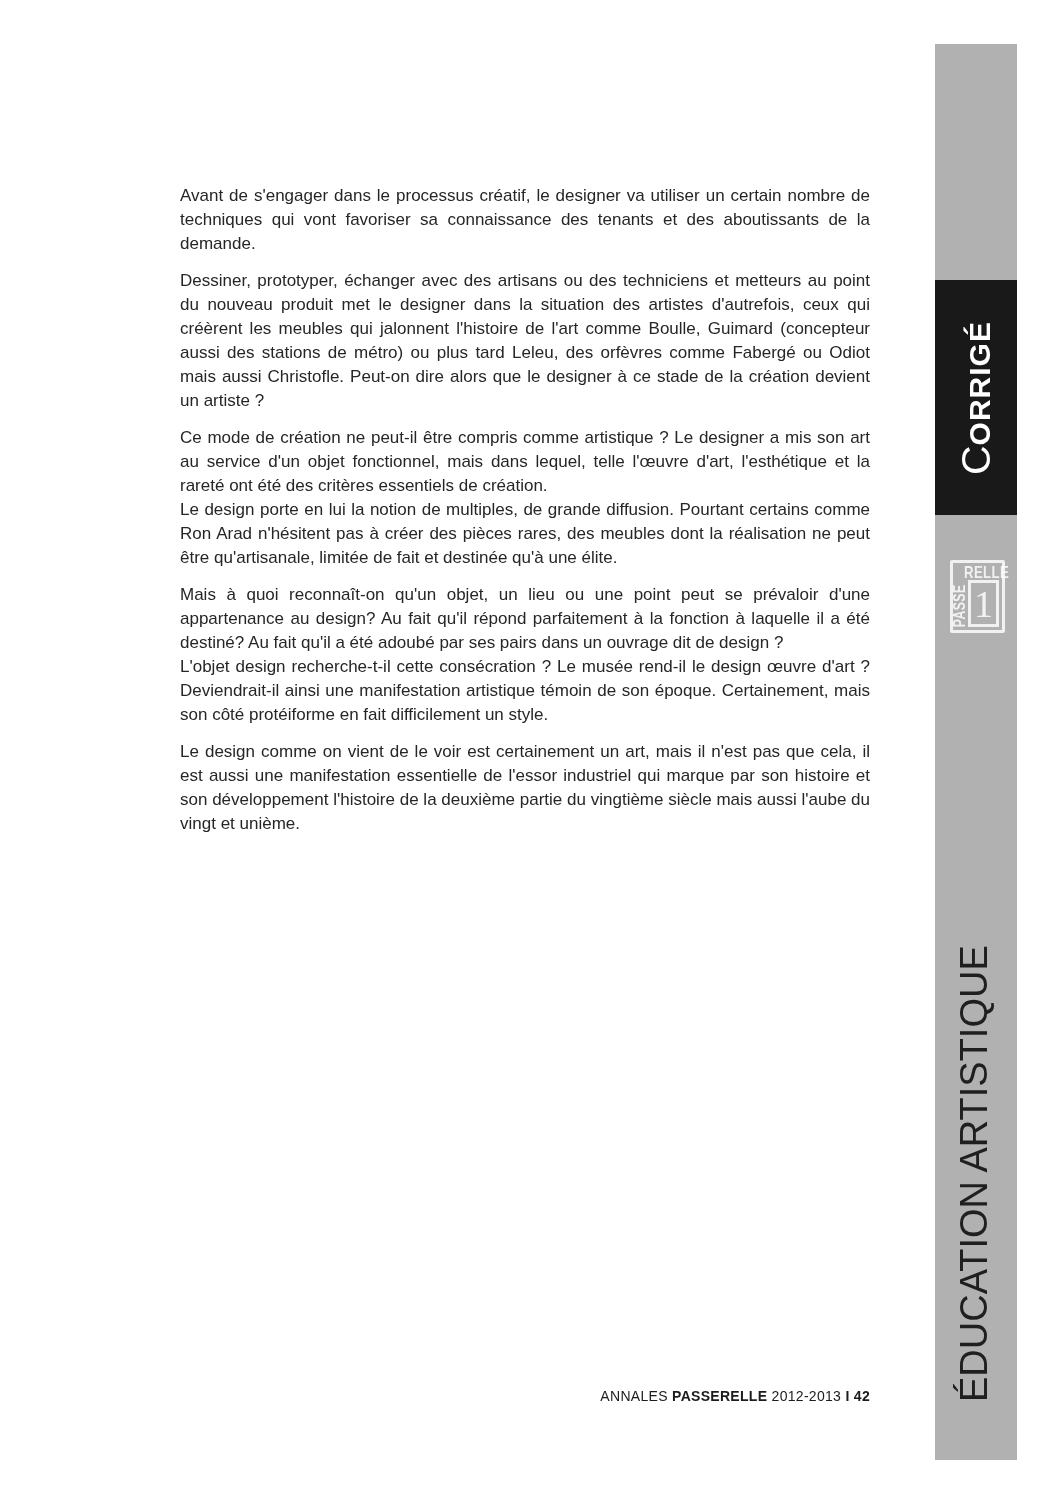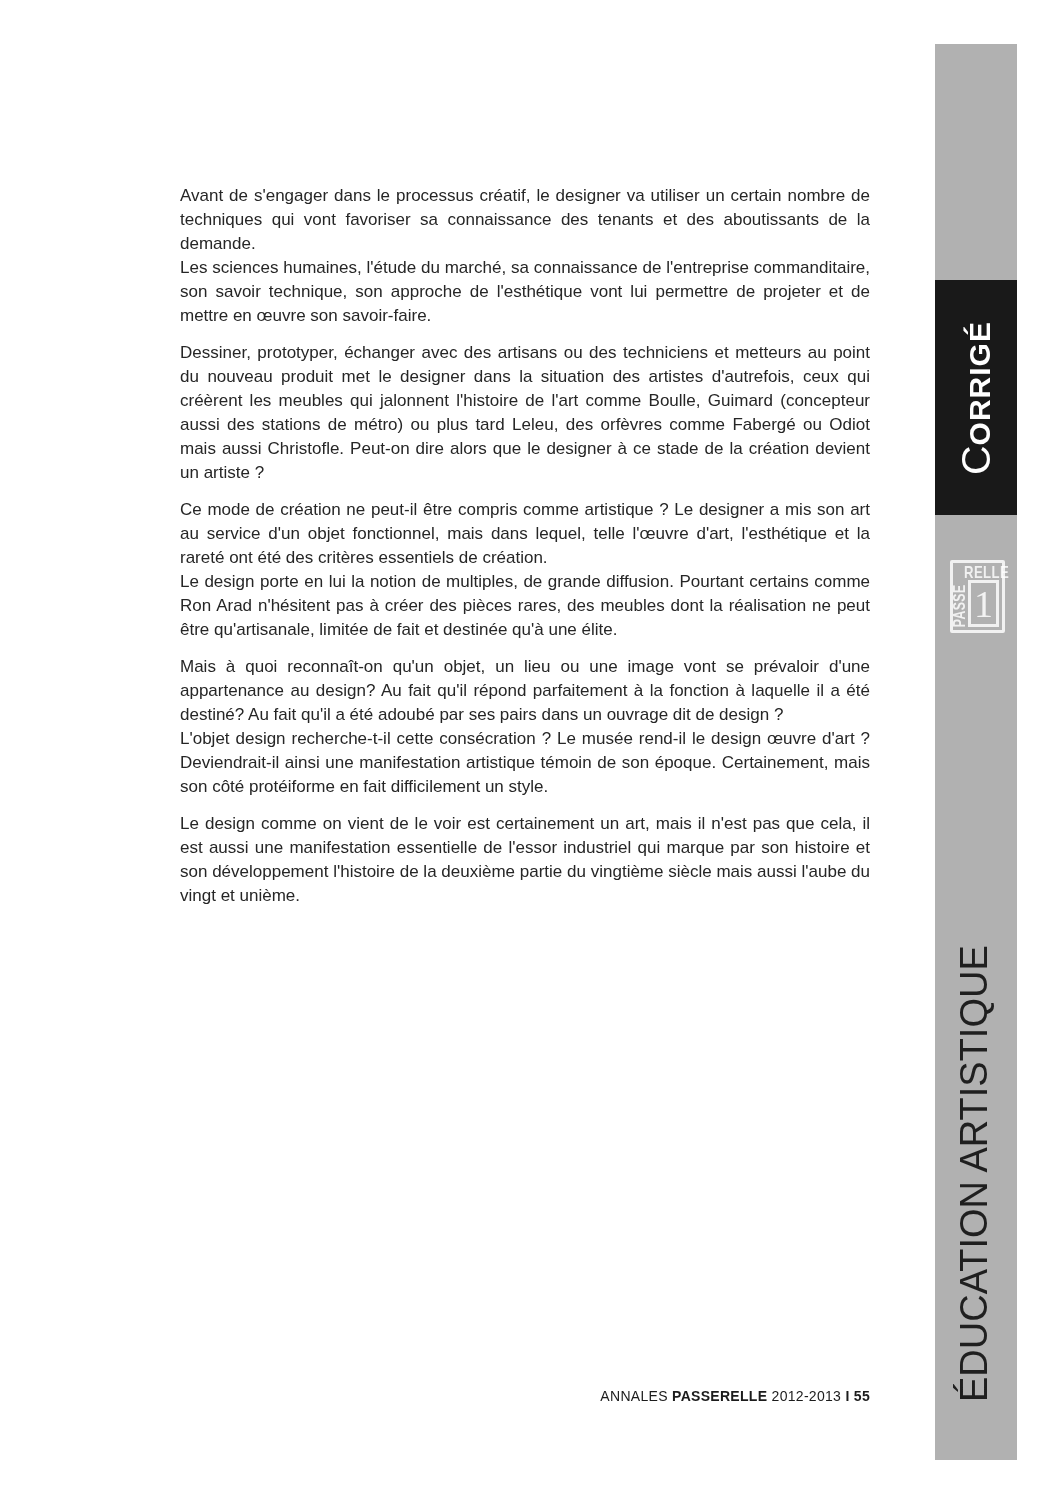--- a/index.html
+++ b/index.html
@@ -160,31 +160,30 @@
   .footer .bold { font-weight: 700; margin-top: 24px; }
 </style>
 </head>
 <body>
 
 <div class="page">
 
   <div class="content">
     <div class="para-group">
       <p>Avant de s'engager dans le processus créatif, le designer va utiliser un certain nombre de techniques qui vont favoriser sa connaissance des tenants et des aboutissants de la demande.</p>
-      <p>Les sciences humaines, l'étude du marché, sa connaissance de l'entreprise commanditaire, son savoir technique, son approche de l'esthétique vont lui permettre de projeter et de mettre en œuvre son savoir-faire.</p>
     </div>
     <div class="para-group">
       <p>Dessiner, prototyper, échanger avec des artisans ou des techniciens et metteurs au point du nouveau produit met le designer dans la situation des artistes d'autrefois, ceux qui créèrent les meubles qui jalonnent l'histoire de l'art comme Boulle, Guimard (concepteur aussi des stations de métro) ou plus tard Leleu, des orfèvres comme Fabergé ou Odiot mais aussi Christofle. Peut-on dire alors que le designer à ce stade de la création devient un artiste ?</p>
     </div>
     <div class="para-group">
       <p>Ce mode de création ne peut-il être compris comme artistique ? Le designer a mis son art au service d'un objet fonctionnel, mais dans lequel, telle l'œuvre d'art, l'esthétique et la rareté ont été des critères essentiels de création.</p>
       <p>Le design porte en lui la notion de multiples, de grande diffusion. Pourtant certains comme Ron Arad n'hésitent pas à créer des pièces rares, des meubles dont la réalisation ne peut être qu'artisanale, limitée de fait et destinée qu'à une élite.</p>
     </div>
     <div class="para-group">
-      <p>Mais à quoi reconnaît-on qu'un objet, un lieu ou une image vont se prévaloir d'une appartenance au design? Au fait qu'il répond parfaitement à la fonction à laquelle il a été destiné? Au fait qu'il a été adoubé par ses pairs dans un ouvrage dit de design ?</p>
+      <p>Mais à quoi reconnaît-on qu'un objet, un lieu ou une point peut se prévaloir d'une appartenance au design? Au fait qu'il répond parfaitement à la fonction à laquelle il a été destiné? Au fait qu'il a été adoubé par ses pairs dans un ouvrage dit de design ?</p>
       <p>L'objet design recherche-t-il cette consécration ? Le musée rend-il le design œuvre d'art ? Deviendrait-il ainsi une manifestation artistique témoin de son époque. Certainement, mais son côté protéiforme en fait difficilement un style.</p>
     </div>
     <div class="para-group">
       <p>Le design comme on vient de le voir est certainement un art, mais il n'est pas que cela, il est aussi une manifestation essentielle de l'essor industriel qui marque par son histoire et son développement l'histoire de la deuxième partie du vingtième siècle mais aussi l'aube du vingt et unième.</p>
     </div>
   </div>
 
   <div class="sidebar"></div>
 
   <div class="corrige-box">
@@ -205,16 +204,16 @@
 
   <div class="footer">
     <span>ANNALES</span>
     <span> </span>
     <span class="bold">PASSERELLE</span>
     <span> </span>
     <span>2012-2013</span>
     <span> </span>
     <span class="bold">I</span>
     <span> </span>
-    <span class="bold">55</span>
+    <span class="bold">42</span>
   </div>
 
 </div>
 
 </body></html>

